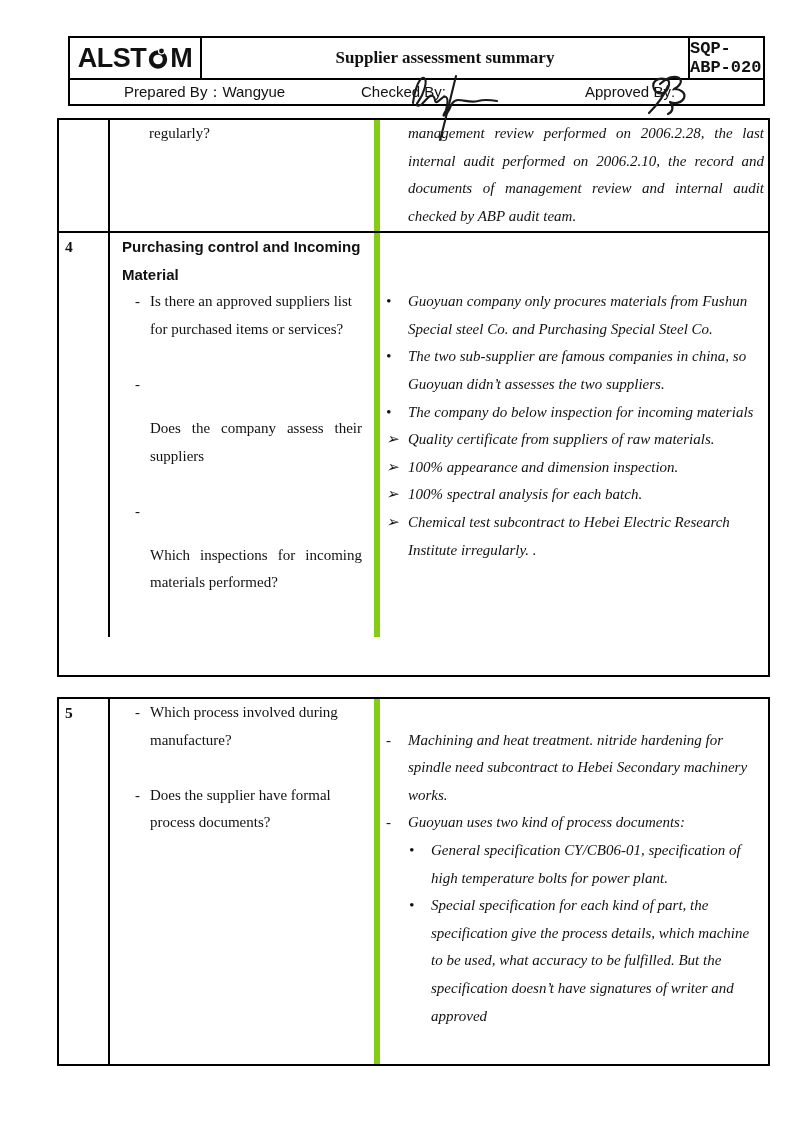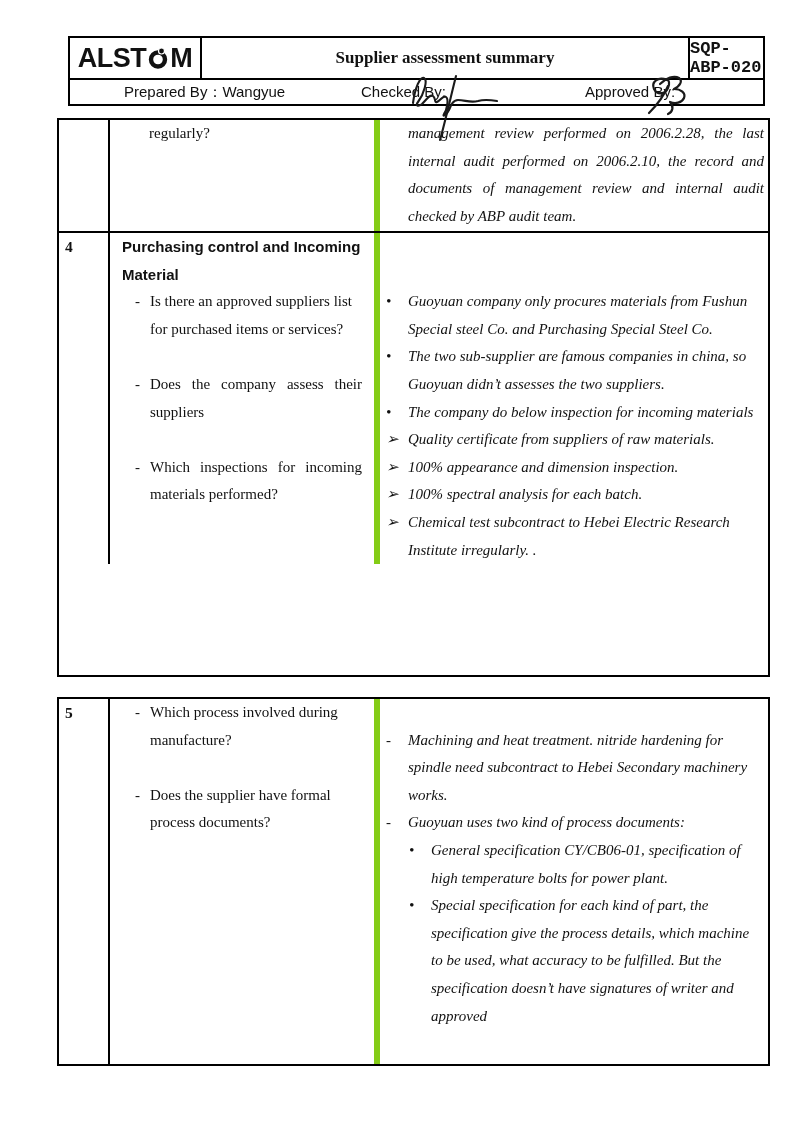--- a/index.html
+++ b/index.html
@@ -46,21 +46,21 @@
   .cont-a { padding-left:22px; text-align:justify; }
   .sec-title-sans { font-family:"Liberation Sans", sans-serif; font-weight:bold;
                     font-size:15px; }
   .sec-title-serif { font-weight:bold; font-size:15.5px; }
   .li { display:flex; }
   .q-li { margin:0 0 27.6px 13px; }
   .q-li .b { flex:none; width:15px; }
   .a-li .b { flex:none; width:22px; }
   .sub { margin-left:23px; }
   .t { flex:1; }
-  .just { text-align:justify; }
+  .just { text-align:justify;margin-top:44px; }
   .s4-answers { margin-top:55.2px; }
   .s5-answers { margin-top:27.6px; }
   
   .sig { position:absolute; pointer-events:none; }
   .sig-checked { left:380px; top:50px; }
   .sig-approved { left:630px; top:60px; }
 </style>
 </head>
 <body>
 

